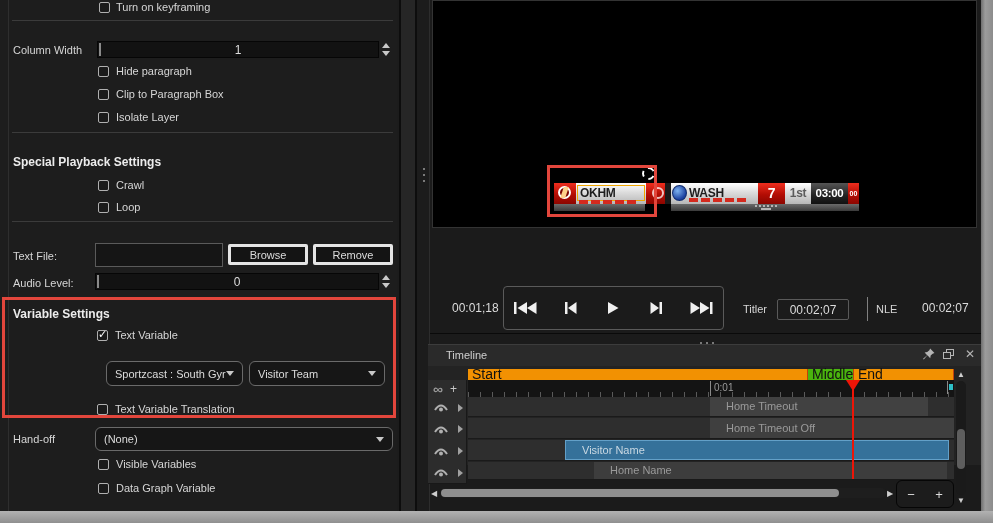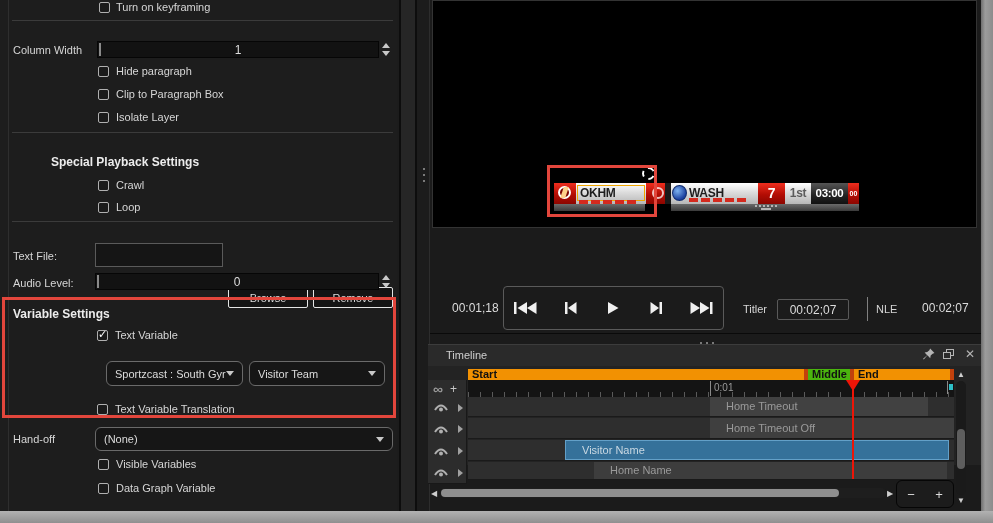--- a/index.html
+++ b/index.html
@@ -13,22 +13,22 @@
   .lbl{line-height:13px;white-space:nowrap;}
   .hdr{font-size:12px;font-weight:bold;color:#ececec;white-space:nowrap;}
   .cb{width:11px;height:11px;box-sizing:border-box;border:1px solid #b0b0b0;border-radius:2px;background:#1a1a1a;}
   .cb.checked::after{content:"✓";position:absolute;margin-left:0px;margin-top:-3px;color:#fff;font-size:11px;font-weight:bold;}
   .spinbox{box-sizing:border-box;height:17px;background:#121212;border:1px solid #060606;color:#dcdcdc;
            display:flex;align-items:center;justify-content:center;font-size:12px;}
   .spinbox::before{content:"";position:absolute;left:1px;top:1px;bottom:1px;width:2px;background:#8a8a8a;}
   .spin-arrows{width:12px;height:16px;display:flex;flex-direction:column;align-items:center;justify-content:center;gap:3px;}
   .tri-up{width:0;height:0;border-left:4px solid transparent;border-right:4px solid transparent;border-bottom:5px solid #c8c8c8;}
   .tri-down{width:0;height:0;border-left:4px solid transparent;border-right:4px solid transparent;border-top:5px solid #c8c8c8;}
-  .btn{box-sizing:border-box;background:#141414;border:1px solid #e5e5e5;border-radius:2px;color:#dcdcdc;
-       display:flex;align-items:center;justify-content:center;font-size:11px;margin-top:43px;}
+  .btn{box-sizing:border-box;background:#141414;border:3px solid #e5e5e5;border-radius:2px;color:#dcdcdc;
+       display:flex;align-items:center;justify-content:center;font-size:11px;}
   .input{box-sizing:border-box;background:#151515;border:1px solid #5a5a5a;color:#dcdcdc;font-size:11px;
          font-family:"Liberation Sans",sans-serif;padding:0 4px;}
   .dd{box-sizing:border-box;background:#161616;border:1px solid #6a6a6a;border-radius:6px;color:#dcdcdc;
       display:flex;align-items:center;padding:0 8px;}
   .dd .dd-text{flex:1;overflow:hidden;white-space:nowrap;}
   .dd-arrow{width:0;height:0;border-left:4px solid transparent;border-right:4px solid transparent;border-top:5px solid #c8c8c8;}
   .annotation{box-sizing:border-box;border:3px solid var(--annotation-red,#e2463c);}
   
   #left-scroll-strip{left:399px;top:0;width:14px;height:511px;background:#262626;border-left:2px solid #0d0d0d;border-right:2px solid #0d0d0d;}
   .vdots span{display:block;width:2px;height:2px;background:#9a9a9a;border-radius:50%;margin:4px 0;}
@@ -50,21 +50,21 @@
   .tc{font-size:12px;color:#dcdcdc;}
   #transport-group{box-sizing:border-box;border:1px solid #5a5a5a;border-radius:4px;display:flex;align-items:center;justify-content:space-around;}
   .tbtn{width:38px;height:30px;display:flex;align-items:center;justify-content:center;}
   .tbtn svg{fill:#f0f0f0;}
   #titler-box{box-sizing:border-box;border:1px solid #5a5a5a;border-radius:2px;display:flex;align-items:center;justify-content:center;}
   
   #timeline{left:428px;top:344px;width:553px;height:121px;background:#232323;border-top:1px solid #3c3c3c;box-sizing:border-box;}
   #tl-titlebar{left:0;top:0;width:100%;height:21px;background:#2a2a2a;}
   .tl-icon{color:#b5b5b5;}
   .phase{height:11px;display:flex;}
-  .phase div{box-sizing:border-box;color:#111;font-size:11px;font-weight:bold;line-height:11px;padding-left:4px;border-right:4px solid #c2410c;}
+  .phase div{box-sizing:border-box;color:#111;font-size:14px;font-weight:normal;line-height:11px;padding-left:4px;border-right:1px solid #c2410c;}
   .ruler{background:#141414;
          background-image:repeating-linear-gradient(90deg,#5a5a5a 0,#5a5a5a 1px,transparent 1px,transparent 12px);
          background-size:486px 5px;background-position:left bottom;background-repeat:no-repeat;}
   .trackrow{position:absolute;left:40px;width:486px;height:19px;background:#2e2e2e;border-bottom:1px solid #1a1a1a;}
   .clip{position:absolute;top:0;height:19px;background:#414141;color:#9a9a9a;font-size:11px;line-height:19px;
         padding-left:16px;box-sizing:border-box;white-space:nowrap;overflow:hidden;}
   .clip.sel{background:var(--selected-clip-blue,#35719a);border:1px solid #63a0c8;color:#c9d8e2;}
   .iconcell{position:absolute;left:0;width:38px;background:#2c2c2c;border-bottom:1px solid #181818;border-right:1px solid #181818;
             display:flex;align-items:center;}
   .eye svg{stroke:#b0b0b0;fill:#b0b0b0;}
@@ -95,21 +95,21 @@
     </div>
 
     <div class="abs cb" style="left:98px;top:66px;"></div>
     <div class="abs lbl" style="left:116px;top:65px;">Hide paragraph</div>
     <div class="abs cb" style="left:98px;top:89px;"></div>
     <div class="abs lbl" style="left:116px;top:88px;">Clip to Paragraph Box</div>
     <div class="abs cb" style="left:98px;top:112px;"></div>
     <div class="abs lbl" style="left:116px;top:111px;">Isolate Layer</div>
     <div class="abs sep" style="top:132px;"></div>
 
-    <div class="abs hdr" style="left:13px;top:155px;margin-left:38px;">Special Playback Settings</div>
+    <div class="abs hdr" style="left:13px;top:155px;">Special Playback Settings</div>
     <div class="abs cb" style="left:98px;top:180px;"></div>
     <div class="abs lbl" style="left:116px;top:179px;">Crawl</div>
     <div class="abs cb" style="left:98px;top:202px;"></div>
     <div class="abs lbl" style="left:116px;top:201px;">Loop</div>
     <div class="abs sep" style="top:221px;"></div>
 
     <div class="abs lbl" style="left:13px;top:250px;">Text File:</div>
     <input class="abs input" style="left: 95px; top: 243px; width: 128px; height: 24px;" value="">
     <div class="abs btn" style="left:228px;top:244px;width:80px;height:21px;">Browse</div>
     <div class="abs btn" style="left:313px;top:244px;width:80px;height:21px;">Remove</div>

